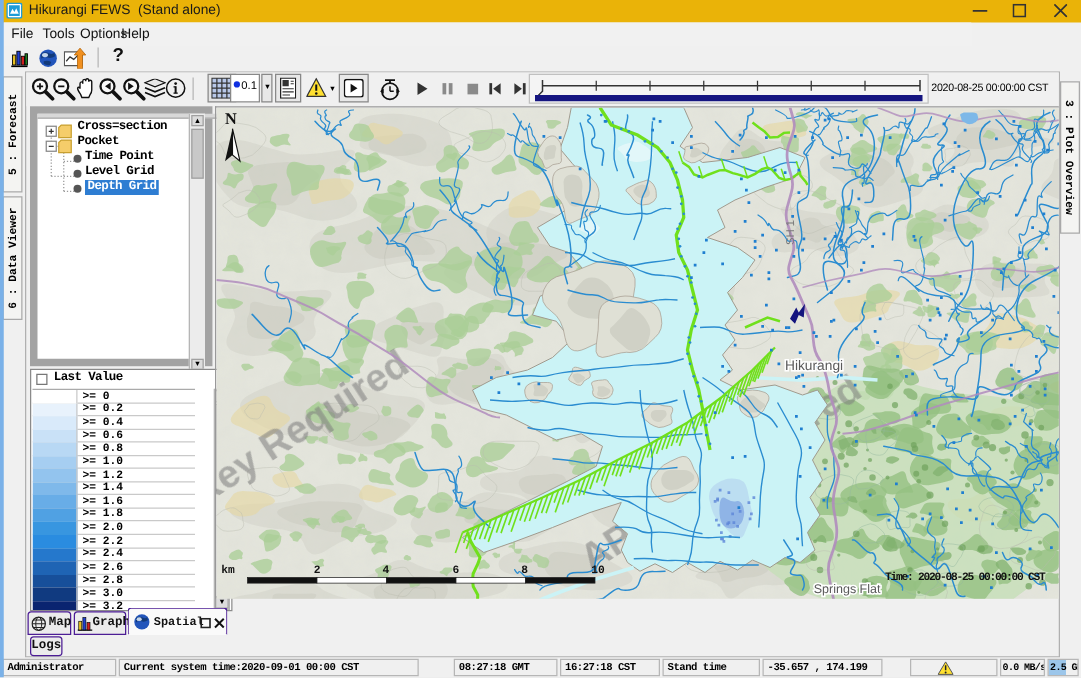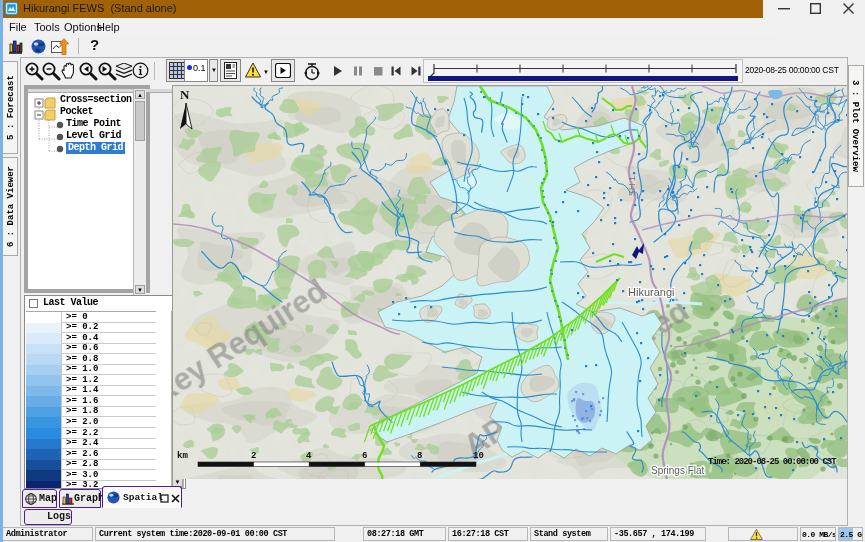--- a/index.html
+++ b/index.html
@@ -1,27 +1,27 @@
 <!DOCTYPE html>
 <html><head><meta charset="utf-8"><style>
 *{margin:0;padding:0;box-sizing:border-box}
 html,body{width:865px;height:542px;overflow:hidden;font-family:"Liberation Sans",sans-serif;background:#f0f0f0}
 .abs{position:absolute}
 #win{position:relative;width:865px;height:542px;background:#f0f0f0}
 #leftedge{position:absolute;left:0;top:0;width:3px;height:542px;background:#7ab1e8;z-index:50}
-#title{position:absolute;left:0;top:0;width:763px;height:18px;background:#a16207;z-index:10}
+#title{position:absolute;left:0;top:0;width:865px;height:18px;background:#eab308;z-index:10}
 #title .txt{position:absolute;left:23px;top:2px;font-size:11px;color:#1a1a1a}
 #menubar{position:absolute;left:3px;top:18px;width:774px;height:19px;background:#f1f1f1;z-index:10}
 .mitem{position:absolute;top:3px;font-size:11px;color:#111}
 #toolbar1{position:absolute;left:3px;top:37px;width:862px;height:20px;background:#f0f0f0;z-index:10}
 #content{position:absolute;left:3px;top:57px;width:862px;height:469px;background:#f0f0f0}
 #centerpanel{position:absolute;left:17px;top:0px;width:828px;height:469px;background:#f0f0f0;border:1px solid #b0b0b0}
 .vtab{position:absolute;background:#f4f4f2;border:1px solid #a9a9a9;color:#222}
 #toolbar2{position:absolute;left:0;top:0;width:826px;height:27px;background:#f0f0f0}
-#treepanel{position:absolute;left:3px;top:27px;width:126px;height:208px;background:#fff;border:4px solid #a3a3a3}
+#treepanel{position:absolute;left:3px;top:27px;width:146px;height:208px;background:#fff;border:6px solid #a3a3a3}
 #legendpanel{position:absolute;left:3px;top:237px;width:162px;height:194px;background:#fff;border:1px solid #8a8a8a}
 .trow{position:absolute;height:12px;font-family:"Liberation Mono",monospace;font-weight:bold;font-size:10px;color:#000;white-space:nowrap;letter-spacing:-0.5px}
 .lrow{position:relative;height:10.55px;border-bottom:1px solid #c9c9c9}
 .lsw{position:absolute;left:0;top:0;width:36px;height:10.55px;border-right:1px solid #c9c9c9}
 .llab{position:absolute;left:40px;top:-0.5px;font-family:"Liberation Mono",monospace;font-weight:bold;font-size:9px;color:#000}
 #mapwrap{position:absolute;left:151px;top:27px;width:675px;height:394px;overflow:hidden;border-top:1px solid #999;border-left:1px solid #999}
 #tabrow{position:absolute;left:0;top:428px;width:826px;height:22px}
 .btab{position:absolute;border:1px solid #4c1d95;border-radius:3px 3px 0 0;background:#ececec;font-size:10px;font-family:Liberation Mono, monospace;font-weight:bold;color:#111}
 #statusbar{position:absolute;left:0px;top:526px;width:865px;height:16px;background:#f0f0f0;z-index:10}
 .scell{position:absolute;top:1px;height:14px;border:1px solid #b6b6b6;background:#f0f0f0;font-family:"Liberation Mono",monospace;font-weight:bold;font-size:8.5px;color:#000;padding:1px 3px;white-space:nowrap;overflow:hidden;letter-spacing:-0.4px}
@@ -1418,29 +1418,29 @@
             </svg>
           <span class="abs" style="left:20px;top:5px;font-size:9.5px">Spatial</span>
           <svg class="abs" style="left:57px;top:7px" width="9" height="9">
               <rect x="1" y="1" width="7" height="7" fill="none" stroke="#222" stroke-width="1.3"></rect>
             </svg>
           <svg class="abs" style="left:68px;top:7px" width="9" height="9">
               <path d="M1,1 L8,8 M8,1 L1,8" stroke="#111" stroke-width="1.6"></path>
             </svg>
         </div>
       </div>
-      <div class="btab" style="left:3px;top:451px;width:48px;height:16px;border-radius:3px;text-align:right;line-height:14px">Logs</div>
+      <div class="btab" style="left:3px;top:451px;width:26px;height:16px;border-radius:3px;text-align:right;line-height:14px">Logs</div>
     </div>
   </div>
   <div id="statusbar">
     <div class="scell" style="left:2px;width:91px">Administrator</div>
     <div class="scell" style="left:95px;width:240px">Current system time:2020-09-01 00:00 CST</div>
     <div class="scell" style="left:363px;width:83px">08:27:18 GMT</div>
     <div class="scell" style="left:448px;width:80px">16:27:18 CST</div>
-    <div class="scell" style="left:530px;width:78px">Stand system</div>
+    <div class="scell" style="left:530px;width:78px">Stand time</div>
     <div class="scell" style="left:610px;width:96px">-35.657 , 174.199</div>
     <div class="scell" style="left:728px;width:70px">
       <svg class="abs" style="left:21px;top:1px" width="13" height="11" viewBox="0 0 13 11">
           <path d="M6.5,0.5 L12.5,10.5 L0.5,10.5 Z" fill="#ffe030" stroke="#555" stroke-width="0.8"></path>
           <path d="M6.5,3.2 L6.5,7.2" stroke="#222" stroke-width="1.2"></path>
           <circle cx="6.5" cy="9" r="0.8" fill="#222"></circle>
         </svg>
     </div>
     <div class="scell" style="left:800px;width:36px;padding:2px 1px;font-size:8px;letter-spacing:-0.5px">0.0 MB/s</div>
     <div class="scell" style="left:838px;width:25px;padding:2px 1px;font-size:8px;letter-spacing:-0.5px;background:linear-gradient(to right,#9cc6ea 0 60%,#f0f0f0 60%)">2.5 GB</div>

